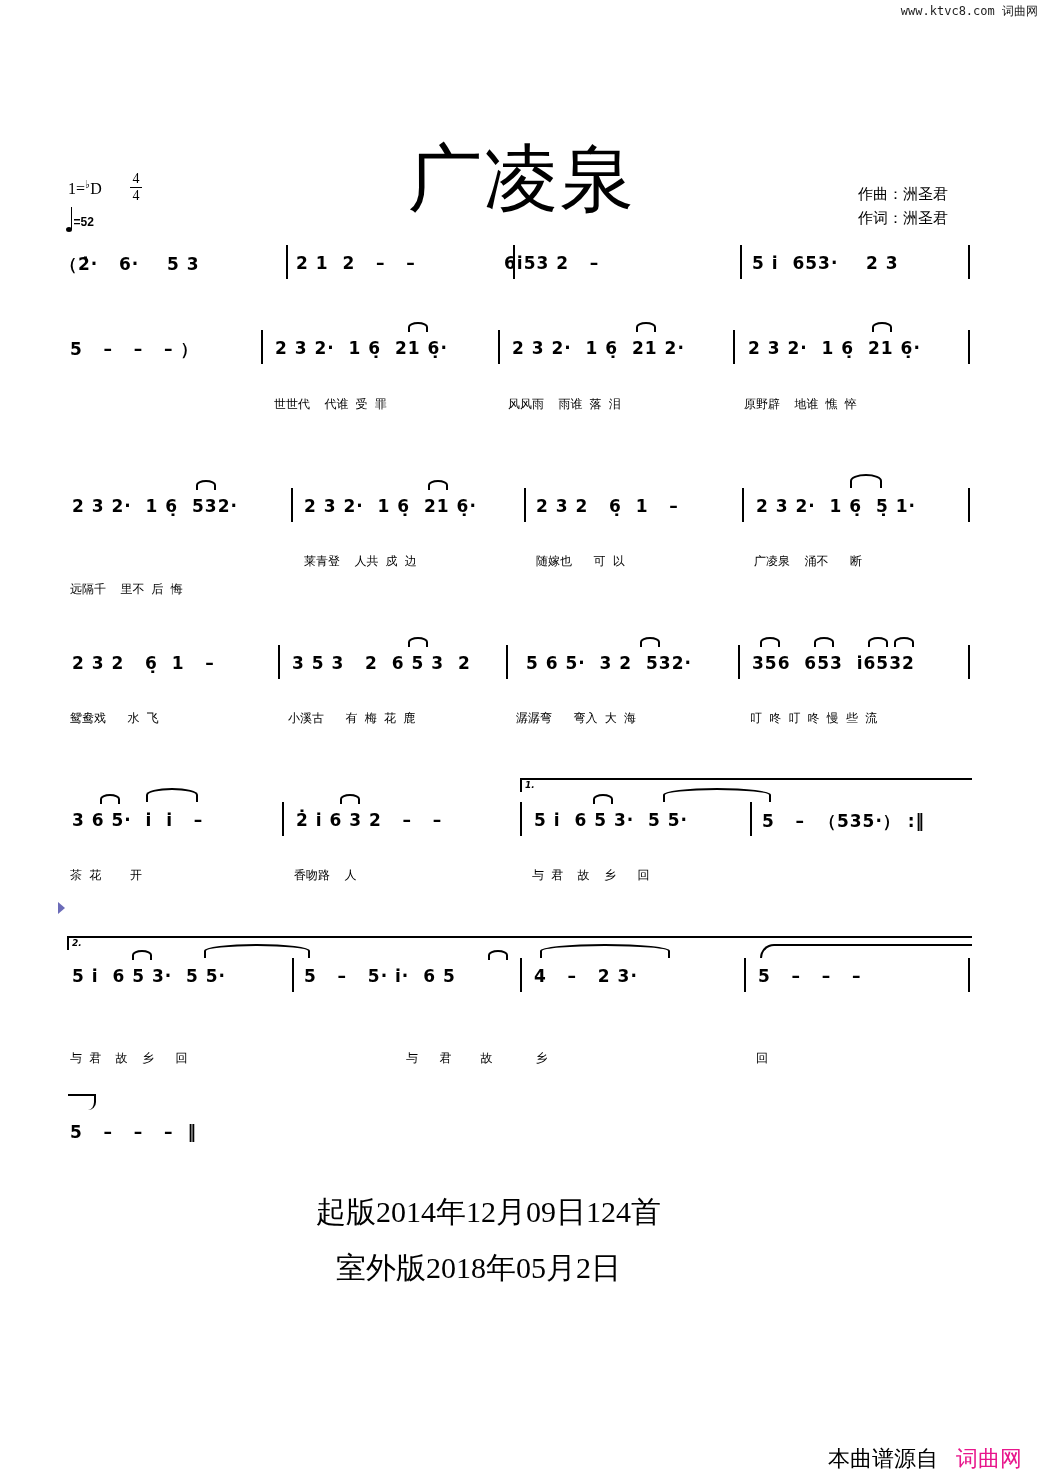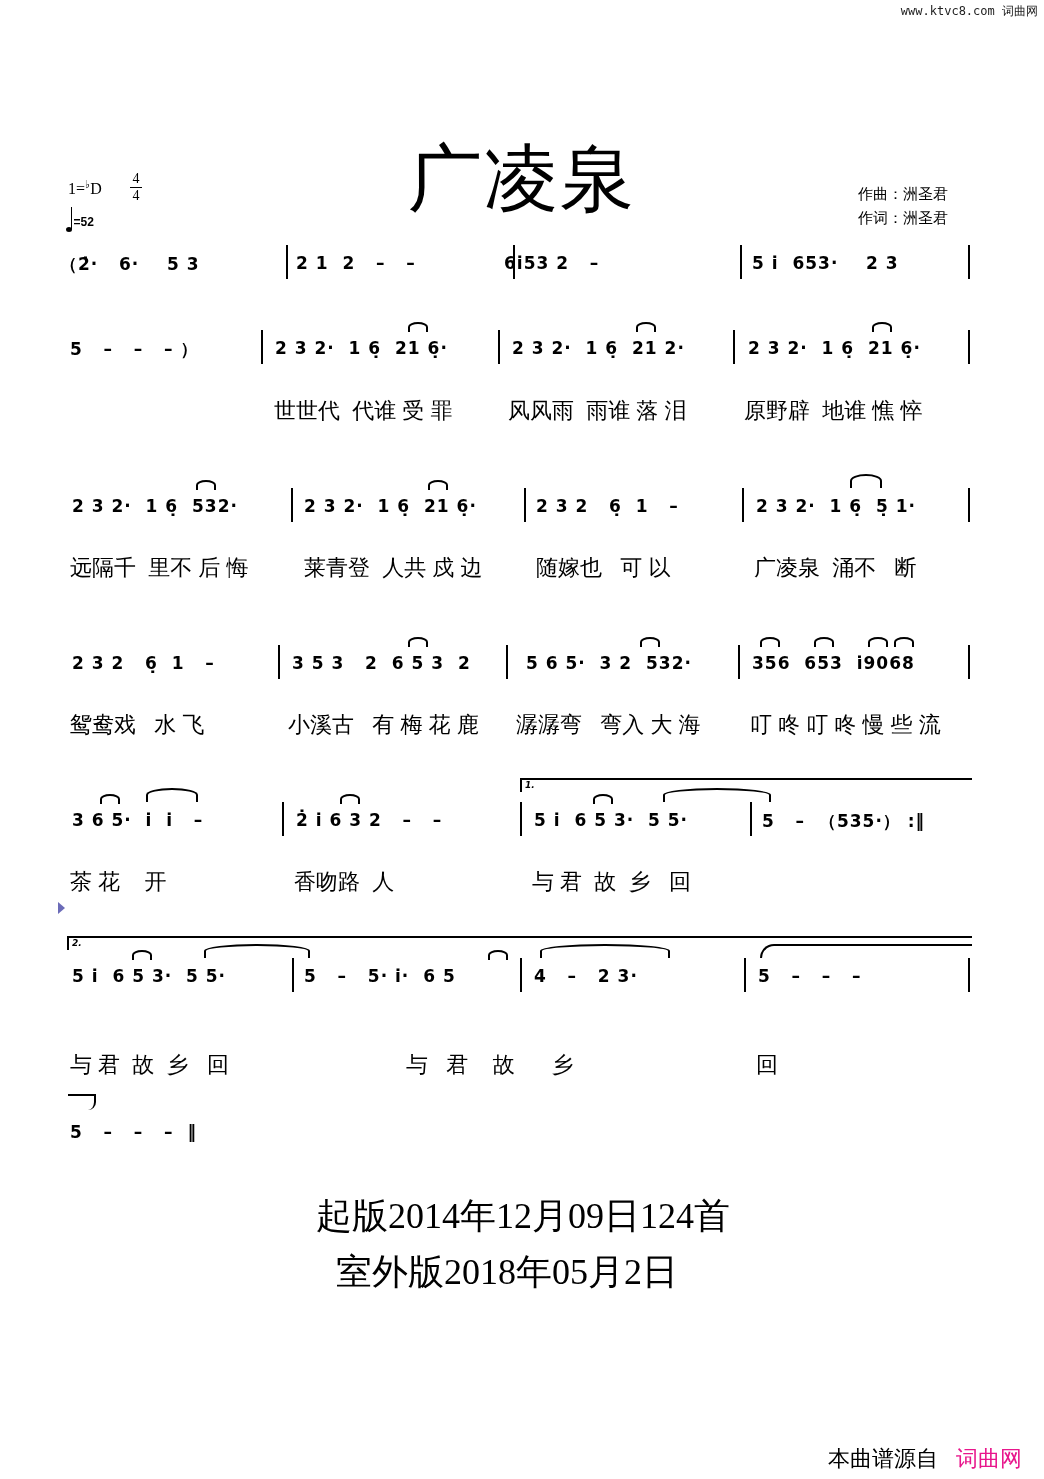--- a/index.html
+++ b/index.html
@@ -10,26 +10,26 @@
   .key{left:68px;top:178px;font-family:"Liberation Serif","DejaVu Serif",serif;font-size:16px;}
   .key sup{font-size:11px;}
   .timesig{left:130px;top:172px;font-family:"Liberation Serif",serif;font-size:14px;line-height:14px;text-align:center;width:12px;}
   .timesig .bar{border-top:1.5px solid #000;margin:1px 0;}
   .tempo{left:66px;top:204px;font-size:12px;font-weight:bold;font-family:"Liberation Sans",sans-serif;}
   .tempo .note{display:inline-block;width:6px;height:5px;background:#000;border-radius:50%;position:relative;top:6px;}
   .tempo .stem{display:inline-block;width:1.5px;height:22px;background:#000;position:relative;top:3px;left:-1.5px;}
   .credits{left:858px;top:182px;font-size:15px;line-height:24px;}
   .row{left:60px;width:915px;height:40px;}
   .barline{position:absolute;width:2px;height:34px;background:#000;}
-  .lyric{position:absolute;font-size:22px;white-space:pre;font-family:Liberation Sans, sans-serif;}
+  .lyric{position:absolute;font-size:12px;white-space:pre;font-family:Liberation Mono, monospace;}
   .measure{position:absolute;top:8px;font-weight:bold;font-size:17px;white-space:pre;letter-spacing:1px;}
   .slur{position:absolute;border:2px solid #000;border-bottom:none;border-radius:50% 50% 0 0;height:8px;}
   .volta{position:absolute;border-top:2px solid #000;border-left:2px solid #000;height:12px;}
   .volta span{font-size:9px;font-style:italic;font-weight:bold;position:absolute;left:3px;top:0px;}
-  .footer-line{font-family:"Liberation Serif","DejaVu Serif",serif;font-size:36px;}
+  .footer-line{font-family:"Liberation Serif","DejaVu Serif",serif;font-size:30px;}
   .source{right:22px;top:1444px;font-size:22px;}
   .source .brand{color:#e8168c;margin-left:18px;}
   .marker{left:58px;top:902px;width:0;height:0;border-top:6px solid transparent;border-bottom:6px solid transparent;border-left:7px solid #6b6bb8;}
 </style>
 </head>
 <body>
 
 <div class="abs watermark-top">www.ktvc8.com 词曲网</div>
 <div class="abs title">广凌泉</div>
 
@@ -86,36 +86,36 @@
   <span class="measure" style="left:244px;">2 3 2·  1 6̣  21 6̣·</span>
   <div class="slur" style="left:368px;top:-8px;width:16px;"></div>
   <div class="barline" style="left:464px;top:0;"></div>
   <span class="measure" style="left:476px;">2 3 2   6̣  1   –</span>
   <div class="barline" style="left:682px;top:0;"></div>
   <span class="measure" style="left:696px;">2 3 2·  1 6̣  5̣ 1·</span>
   <div class="slur" style="left:790px;top:-14px;width:28px;height:12px;"></div>
   <div class="barline" style="left:908px;top:0;"></div>
 </div>
 <div class="abs" style="top:553px;left:0;width:1044px;height:24px;">
-  <span class="lyric" style="left:70px;">远隔千  里不 后 悔</span>
+  <span class="lyric" style="left:70px;margin-top:28px;">远隔千  里不 后 悔</span>
   <span class="lyric" style="left:304px;">莱青登  人共 戍 边</span>
   <span class="lyric" style="left:536px;">随嫁也   可 以</span>
   <span class="lyric" style="left:754px;">广凌泉  涌不   断</span>
 </div>
 
 <div class="abs row" style="top:645px;">
   <span class="measure" style="left:12px;">2 3 2   6̣  1   –</span>
   <div class="barline" style="left:218px;top:0;"></div>
   <span class="measure" style="left:232px;">3 5 3   2  6 5 3  2</span>
   <div class="slur" style="left:348px;top:-8px;width:16px;"></div>
   <div class="barline" style="left:446px;top:0;"></div>
   <span class="measure" style="left:458px;margin-left:8px;">5 6 5·  3 2  532·</span>
   <div class="slur" style="left:580px;top:-8px;width:16px;"></div>
   <div class="barline" style="left:678px;top:0;"></div>
-  <span class="measure" style="left:692px;">356  653  i̇9068</span>
+  <span class="measure" style="left:692px;">356  653  i̇6532</span>
   <div class="slur" style="left:700px;top:-8px;width:16px;"></div>
   <div class="slur" style="left:754px;top:-8px;width:16px;"></div>
   <div class="slur" style="left:808px;top:-8px;width:16px;"></div>
   <div class="slur" style="left:834px;top:-8px;width:16px;"></div>
   <div class="barline" style="left:908px;top:0;"></div>
 </div>
 <div class="abs" style="top:710px;left:0;width:1044px;height:24px;">
   <span class="lyric" style="left:70px;">鸳鸯戏   水 飞</span>
   <span class="lyric" style="left:288px;">小溪古   有 梅 花 鹿</span>
   <span class="lyric" style="left:516px;">潺潺弯   弯入 大 海</span>

